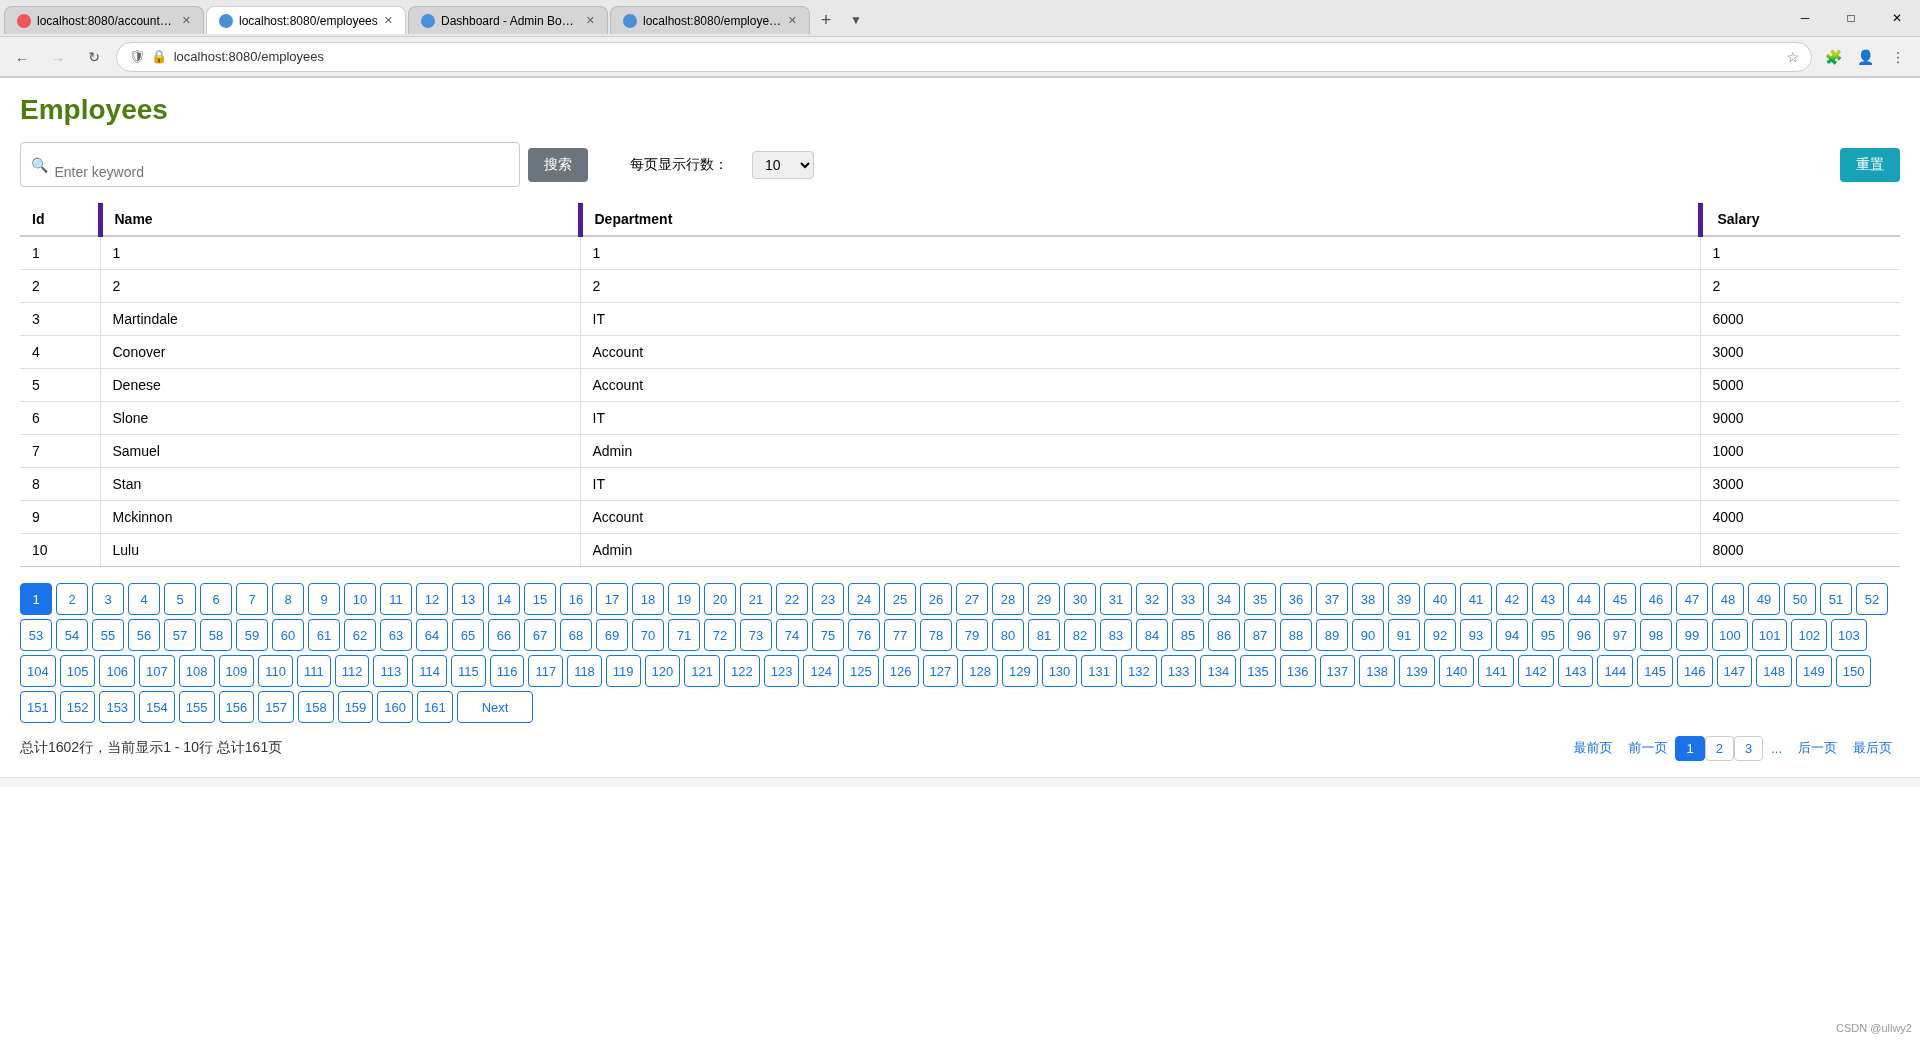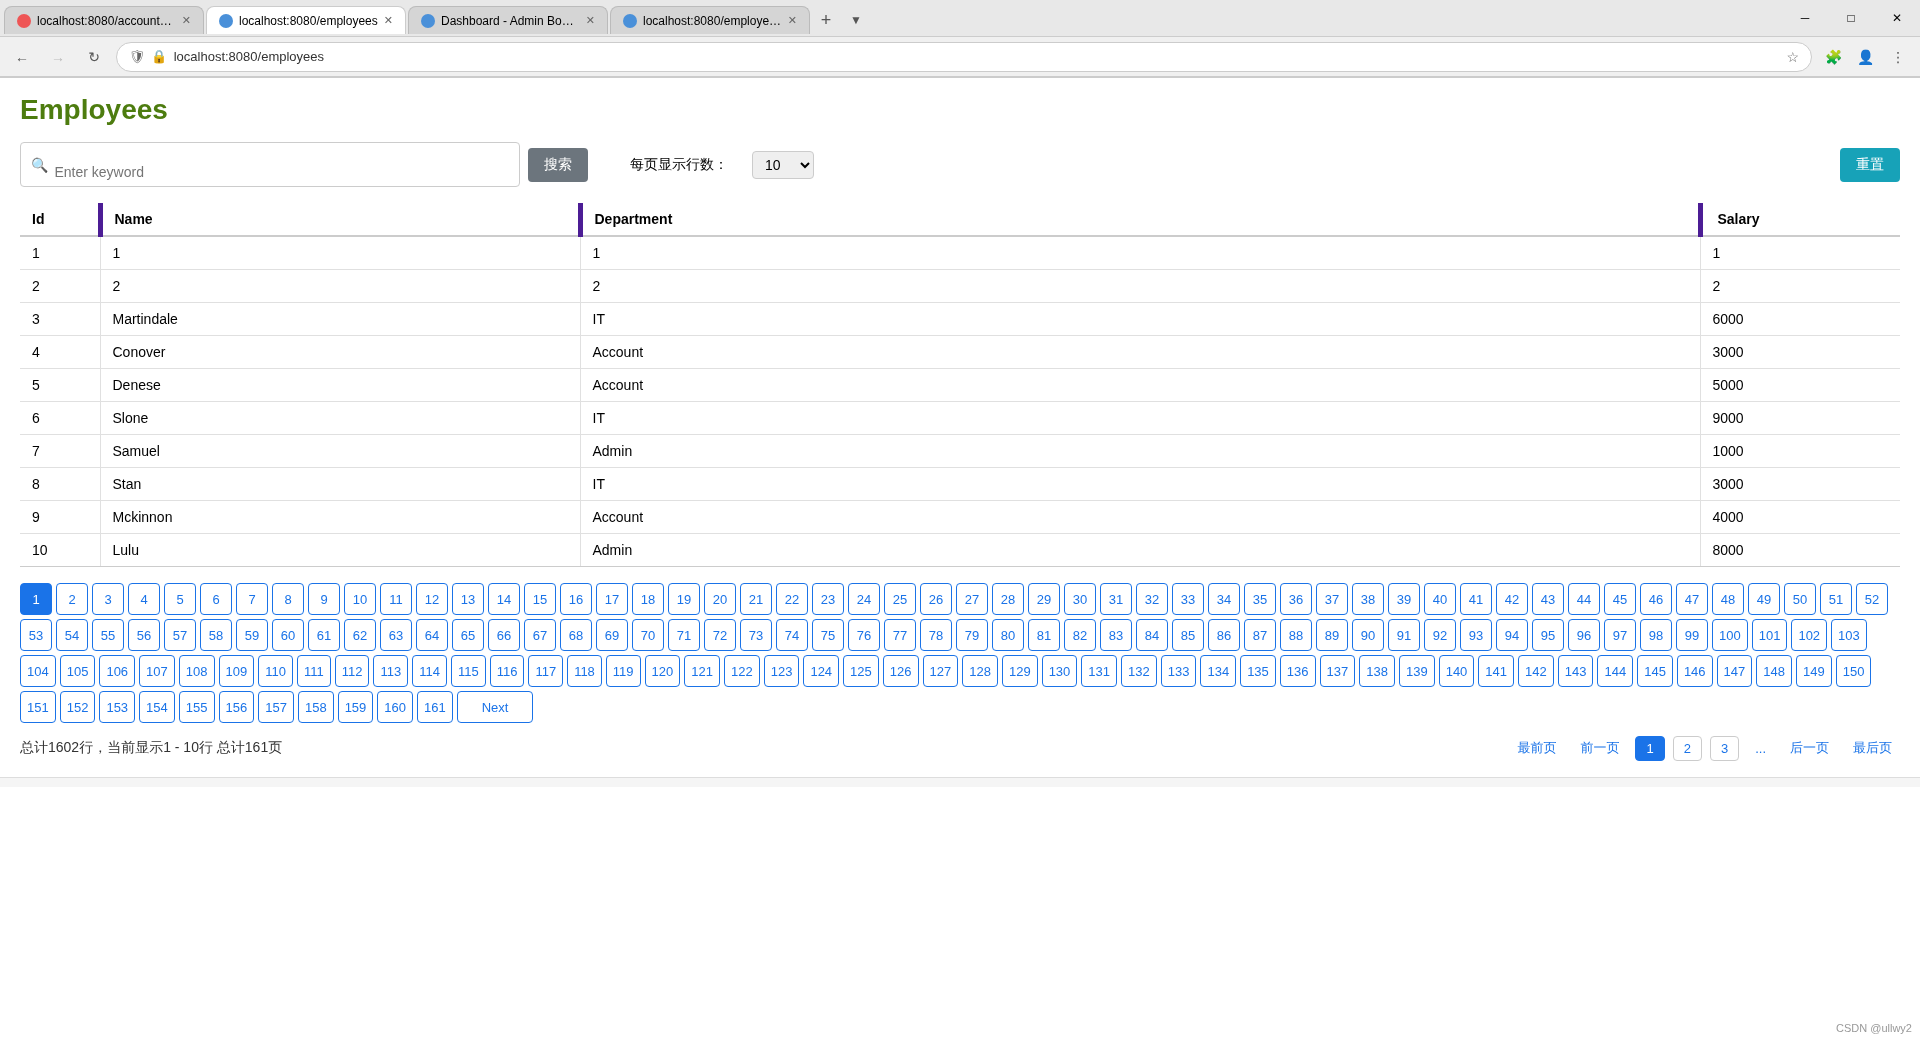--- a/index.html
+++ b/index.html
@@ -53,21 +53,21 @@
     
     .pagination-wrap { margin-bottom: 12px; }
     .page-numbers { display: flex; flex-wrap: wrap; gap: 4px; margin-bottom: 8px; }
     .page-btn { min-width: 32px; height: 32px; display: flex; align-items: center; justify-content: center; border: 1px solid #1a73e8; border-radius: 4px; color: #1a73e8; background: #fff; cursor: pointer; font-size: 13px; padding: 0 6px; }
     .page-btn.active { background: #1a73e8; color: #fff; }
     .page-btn.next-btn { padding: 0 24px; }
 
     
     .footer-pagination { display: flex; align-items: center; justify-content: space-between; margin-top: 8px; }
     .total-info { font-size: 14px; color: #333; }
-    .nav-pagination { display: flex; align-items: center; gap: 8px; }
+    .nav-pagination { display: flex; align-items: center; }
     .nav-page-btn { padding: 4px 10px; border: 1px solid #ccc; border-radius: 4px; cursor: pointer; font-size: 13px; color: #1a73e8; background: #fff; }
     .nav-page-btn.active-page { background: #1a73e8; color: #fff; border-color: #1a73e8; }
     .nav-page-text { color: #1a73e8; cursor: pointer; font-size: 13px; padding: 4px 8px; }
 
     
     .scrollbar-area { height: 10px; background: #f5f5f5; border-top: 1px solid #ddd; }
 
     
     .window-controls { display: flex; gap: 0; }
     .win-btn { width: 46px; height: 36px; display: flex; align-items: center; justify-content: center; font-size: 12px; cursor: pointer; }

